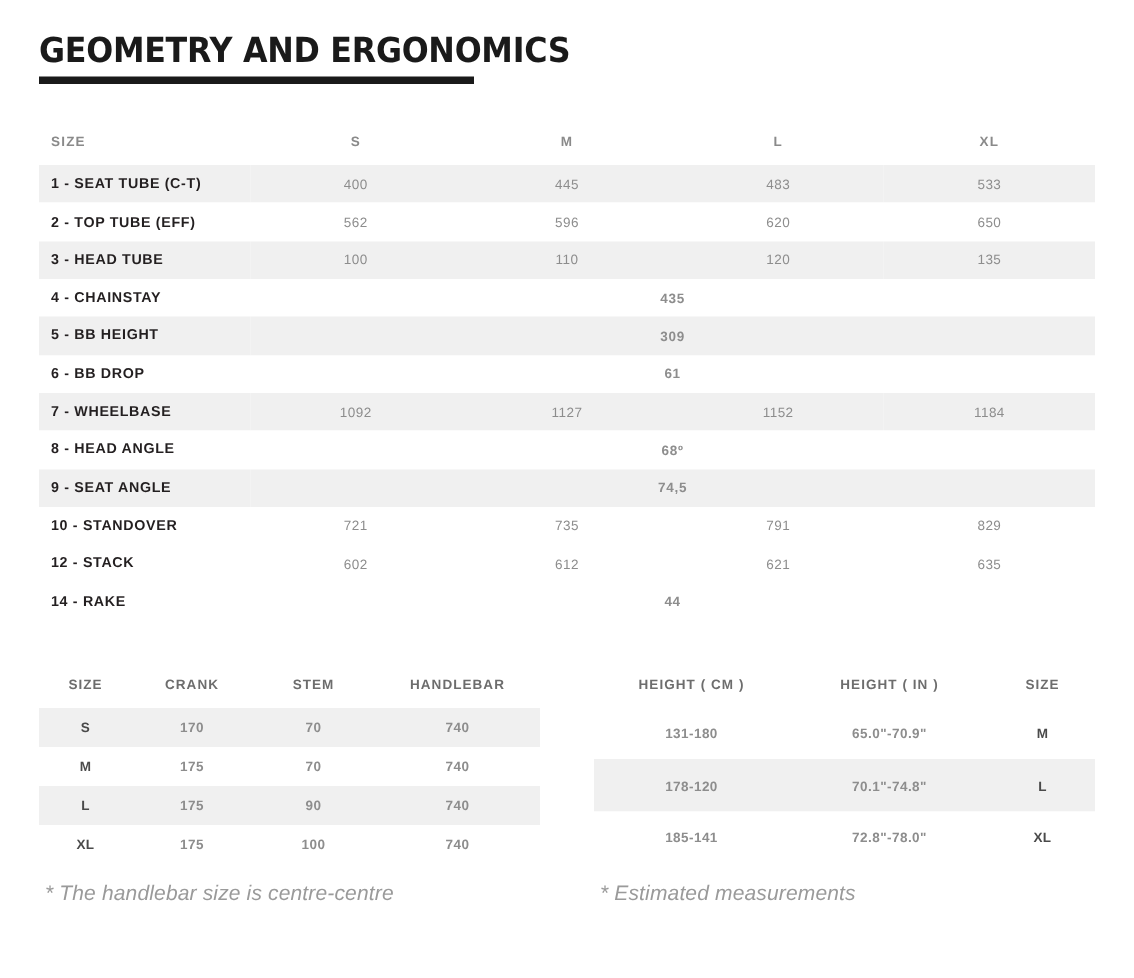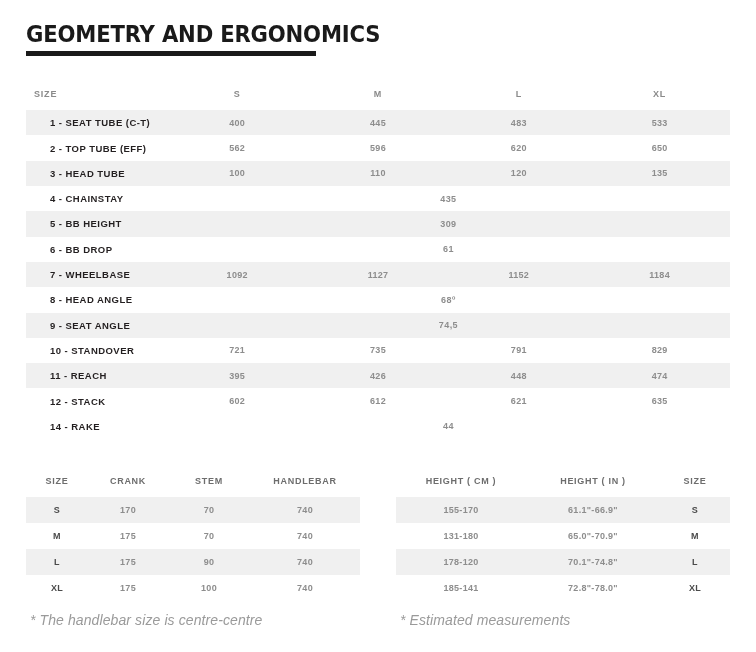--- a/index.html
+++ b/index.html
@@ -67,28 +67,28 @@
     letter-spacing: 0.8px;
     height: 32px;
     text-align: center;
   }
   .geo-table th.lbl-head {
     text-align: left;
     padding-left: 8px;
   }
   .geo-table td.lbl {
     text-align: left;
-    padding-left: 24px;
+    padding-left: 8px;
     color: #231f20;
     width: 250px;
   }
   .geo-table td.val {
     text-align: center;
     color: #8d8d8d;
-    font-weight: bold;
+    font-weight: normal;
     font-size: 9px;
     letter-spacing: 0.3px;
   }
   .geo-table tr.shaded td {
     background: #f0f0f0;
   }
   .geo-table tr.plain td {
     background: #ffffff;
   }
   .geo-table td.span {
@@ -217,27 +217,20 @@
       <tr class="shaded">
         <td class="lbl">9 - SEAT ANGLE</td>
         <td class="span" colspan="4">74,5</td>
       </tr>
       <tr class="plain">
         <td class="lbl">10 - STANDOVER</td>
         <td class="val">721</td>
         <td class="val">735</td>
         <td class="val">791</td>
         <td class="val">829</td>
-      </tr>
-      <tr class="shaded">
-        <td class="lbl">11 - REACH</td>
-        <td class="val">395</td>
-        <td class="val">426</td>
-        <td class="val">448</td>
-        <td class="val">474</td>
       </tr>
       <tr class="plain">
         <td class="lbl">12 - STACK</td>
         <td class="val">602</td>
         <td class="val">612</td>
         <td class="val">621</td>
         <td class="val">635</td>
       </tr>
       <tr class="plain">
         <td class="lbl">14 - RAKE</td>
@@ -298,25 +291,20 @@
           <col style="width:70px">
       </colgroup>
       <thead>
         <tr>
           <th>HEIGHT ( CM )</th>
           <th>HEIGHT ( IN )</th>
           <th>SIZE</th>
         </tr>
       </thead>
       <tbody>
-        <tr class="shaded">
-          <td>155-170</td>
-          <td>61.1"-66.9"</td>
-          <td class="size-cell">S</td>
-        </tr>
         <tr class="plain">
           <td>131-180</td>
           <td>65.0"-70.9"</td>
           <td class="size-cell">M</td>
         </tr>
         <tr class="shaded">
           <td>178-120</td>
           <td>70.1"-74.8"</td>
           <td class="size-cell">L</td>
         </tr>

